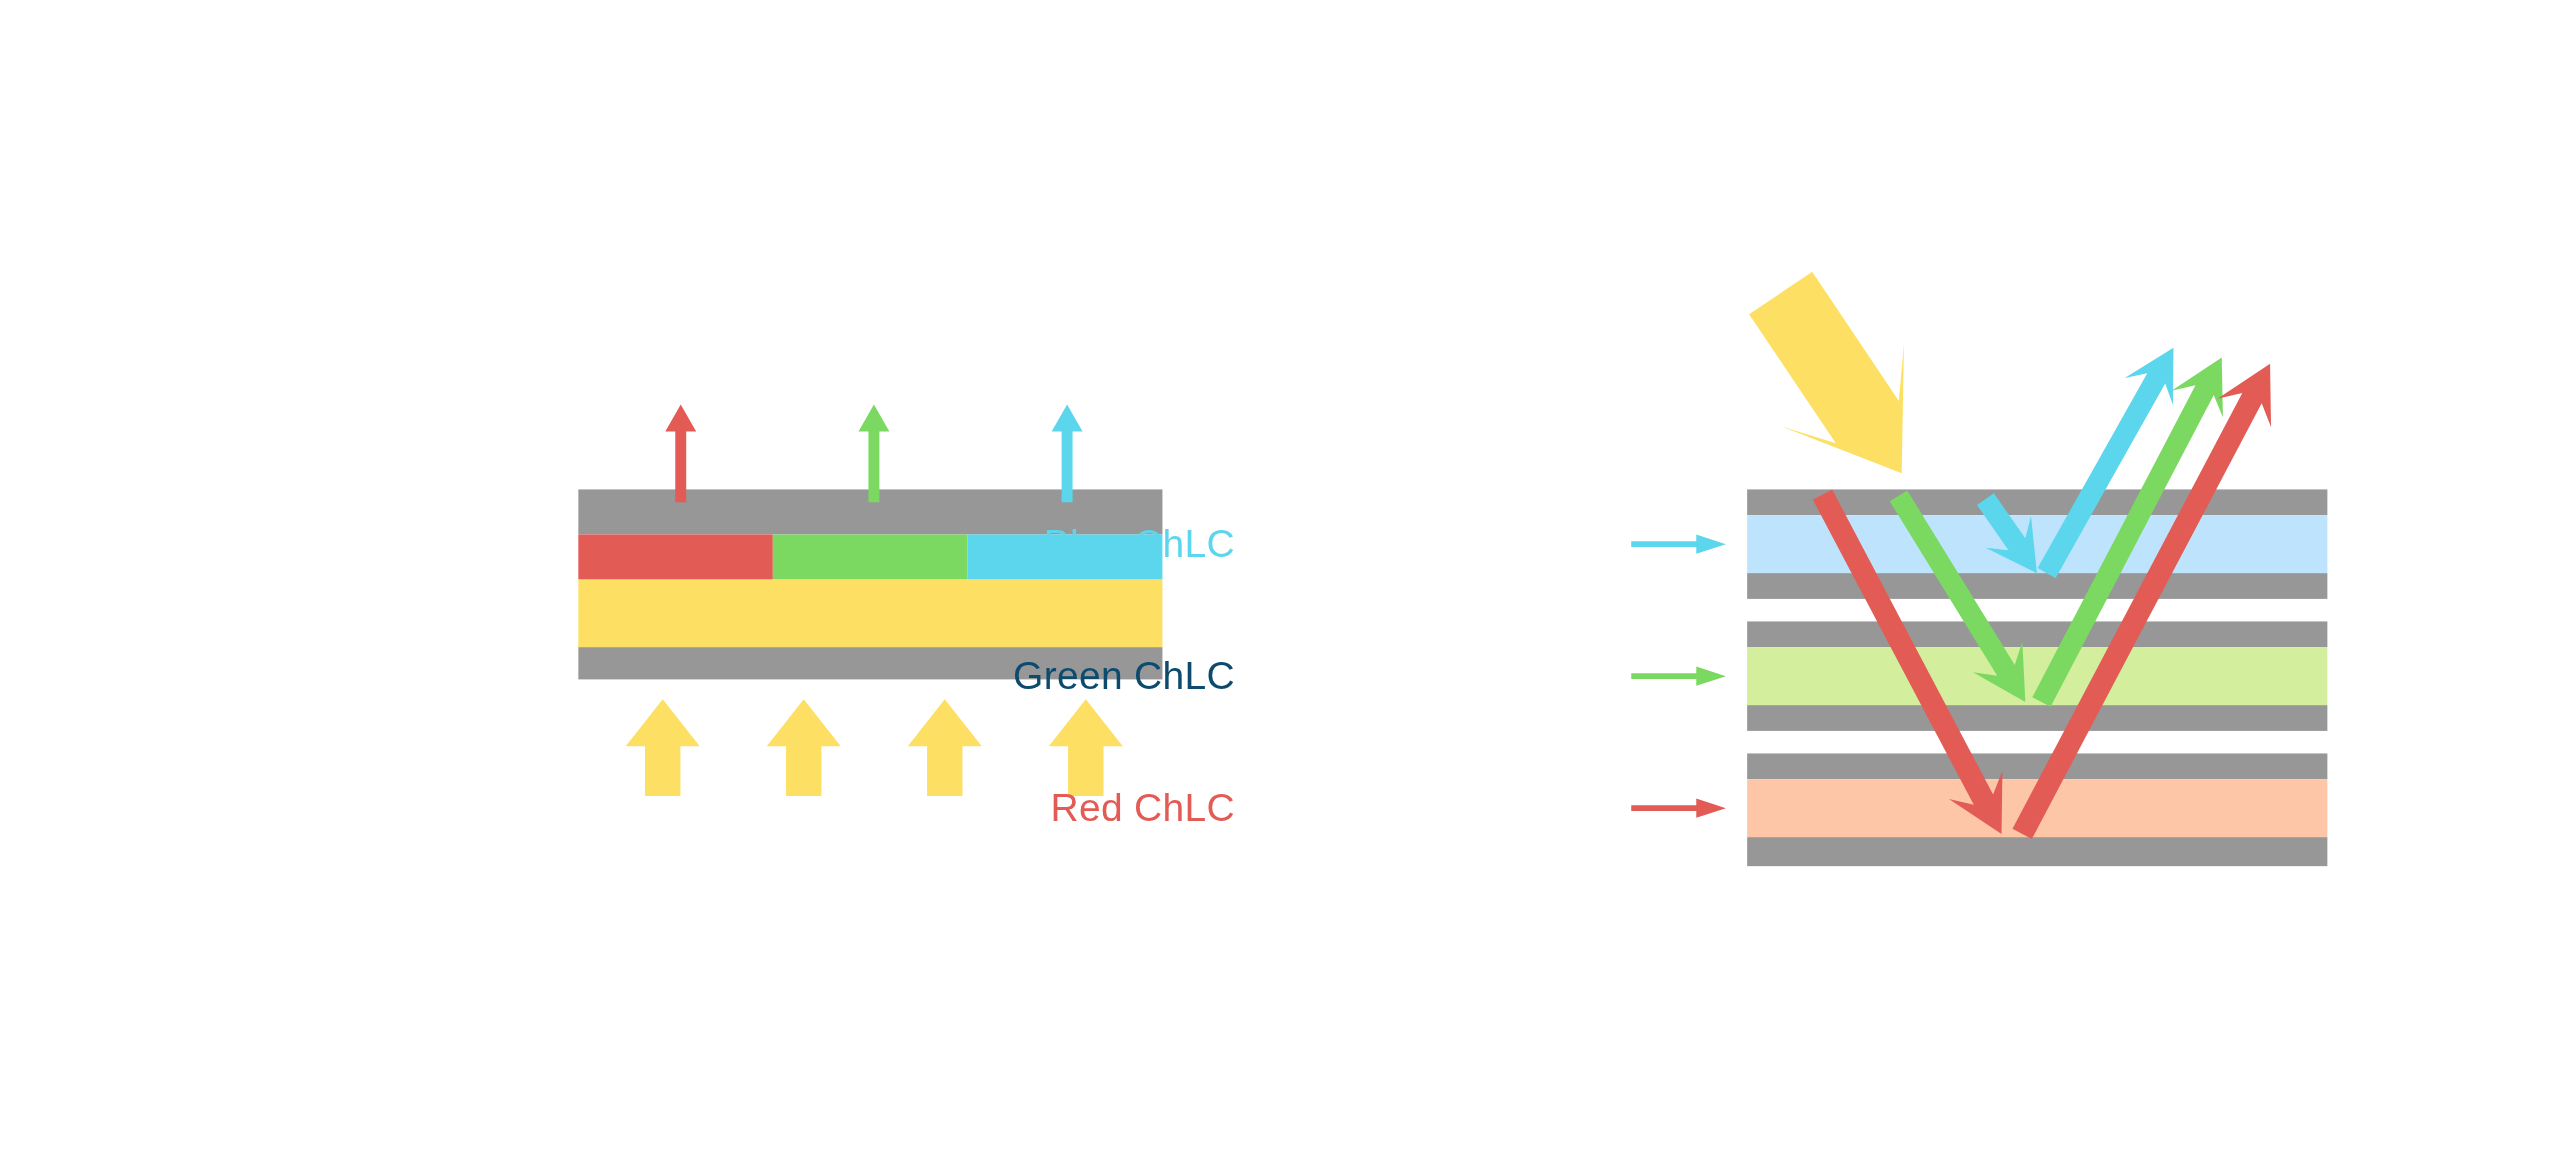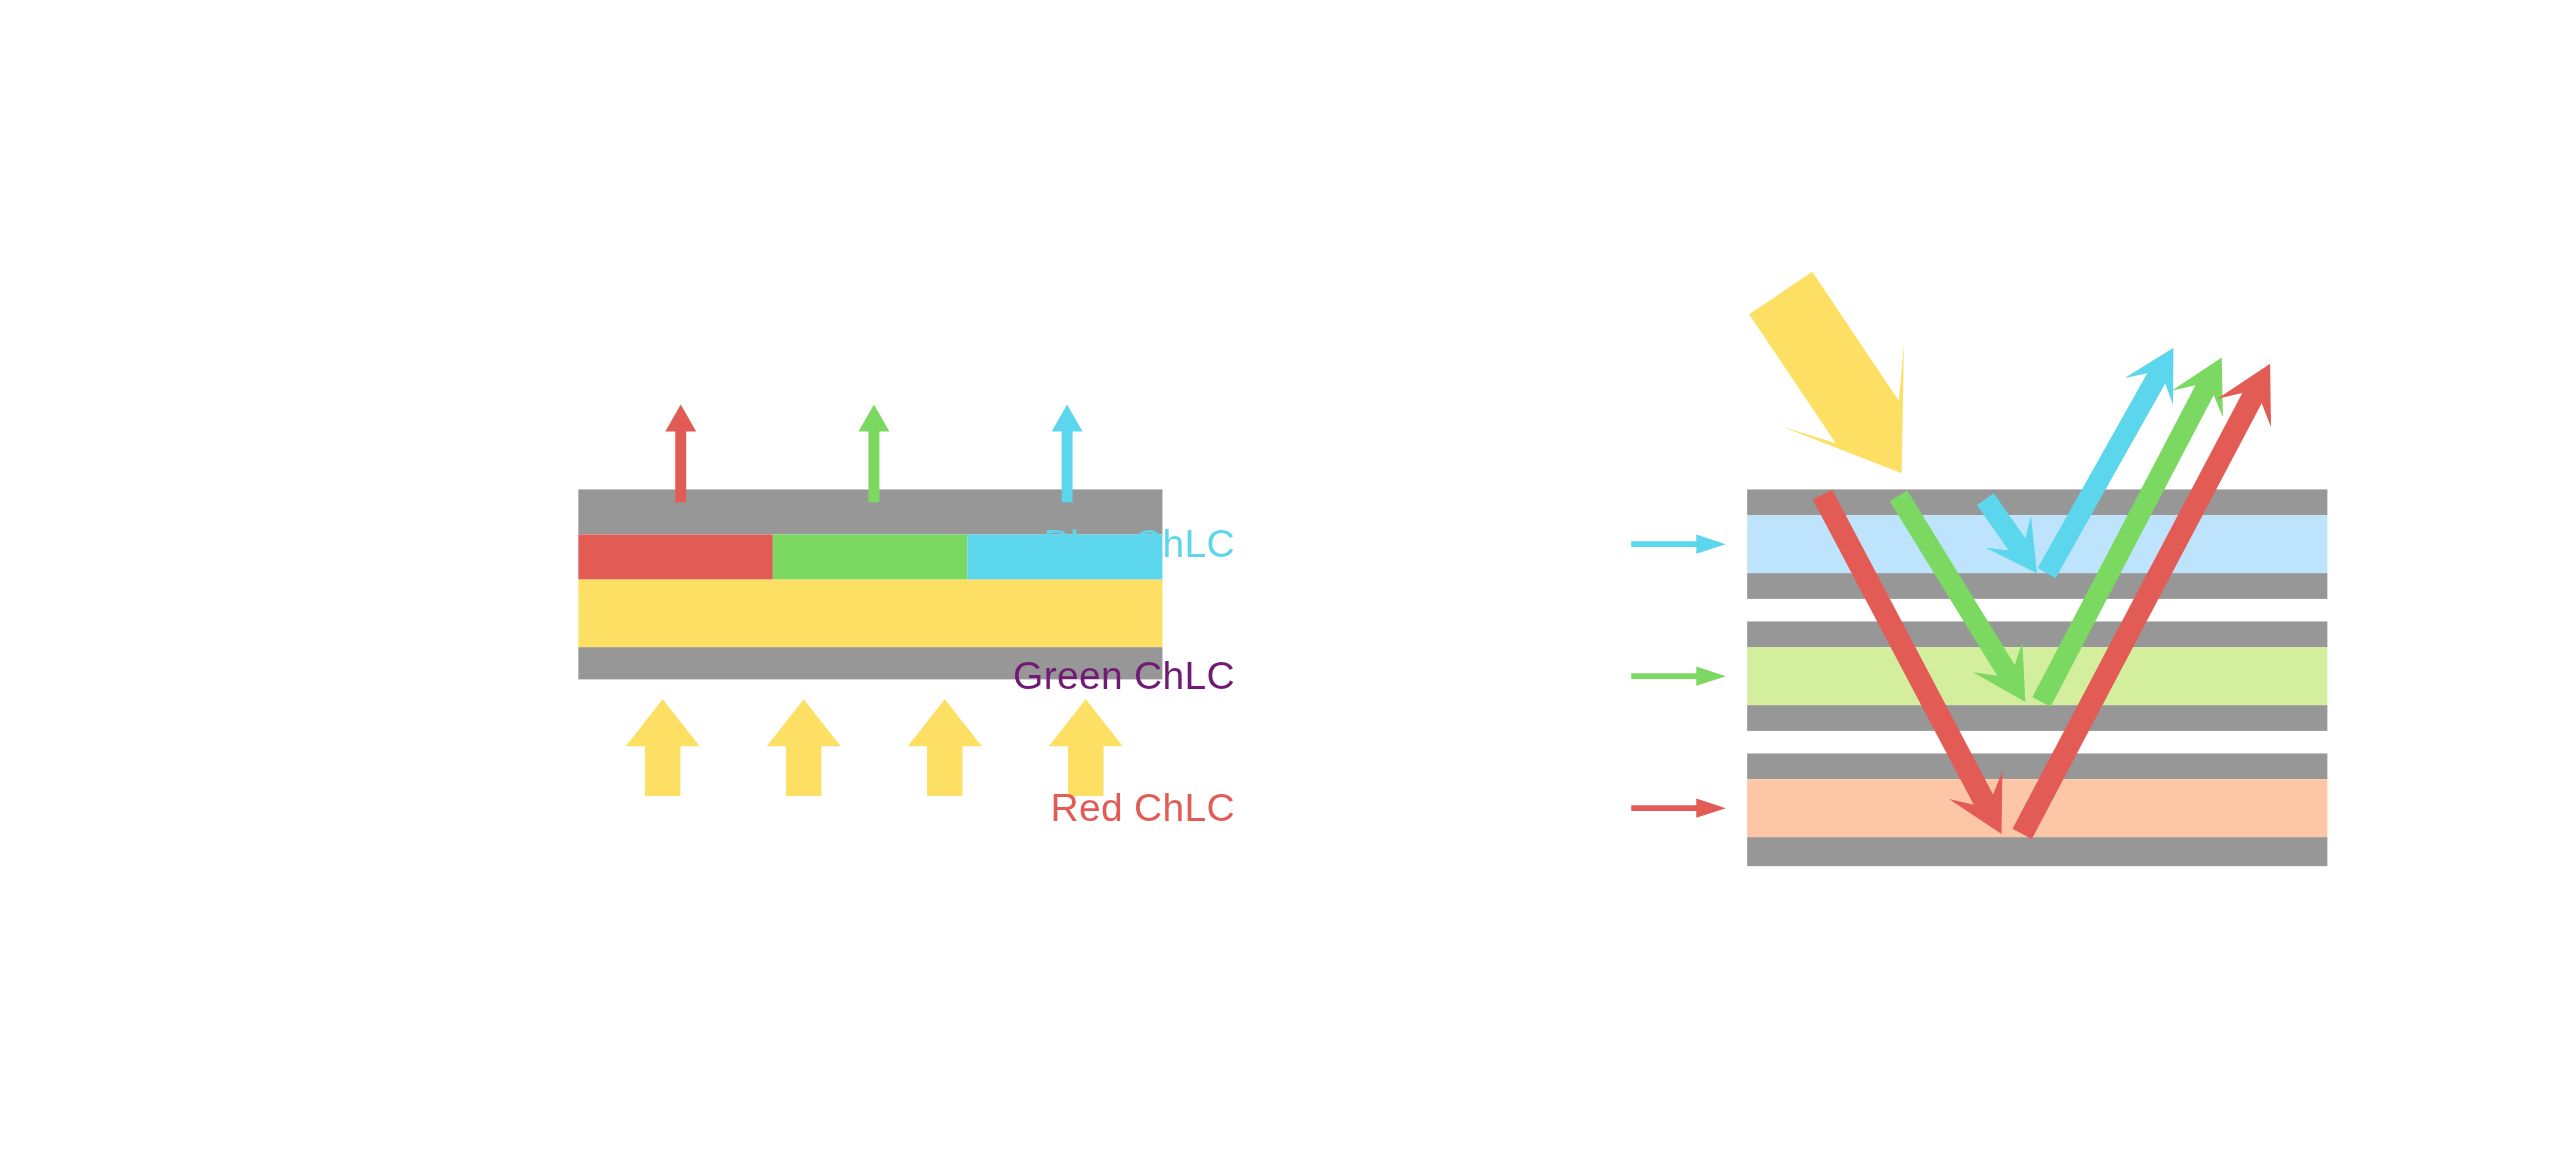--- a/index.html
+++ b/index.html
@@ -115,17 +115,17 @@
       </g>
     <g id="g-label-arrows">
         <path d="M 2680 845 L 2634 830 L 2634 840.5 L 2533 840.5 L 2533 849.5 L 2634 849.5 L 2634 860 Z" fill="#5BD6EC"></path>
         <path d="M 2680 1050 L 2634 1035 L 2634 1045.5 L 2533 1045.5 L 2533 1054.5 L 2634 1054.5 L 2634 1065 Z" fill="#7BD961"></path>
         <path d="M 2680 1255 L 2634 1240 L 2634 1250.5 L 2533 1250.5 L 2533 1259.5 L 2634 1259.5 L 2634 1270 Z" fill="#E35B55"></path>
       </g>
   </svg>
 
   <div id="labels">
       <div class="lbl" style="color: rgb(91, 214, 236); right: 961px; top: 544px;">Blue ChLC</div>
-      <div class="lbl" style="color: #701a75; right: 961px; top: 676px; margin-left: 36px;">Green ChLC</div>
+      <div class="lbl" style="color: #0c4a6e; right: 961px; top: 676px; margin-left: 36px;">Green ChLC</div>
       <div class="lbl" style="color: rgb(227, 91, 85); right: 961px; top: 808px; text-align: center;">Red ChLC</div>
     </div>
 </div>
 
 
 </body></html>

